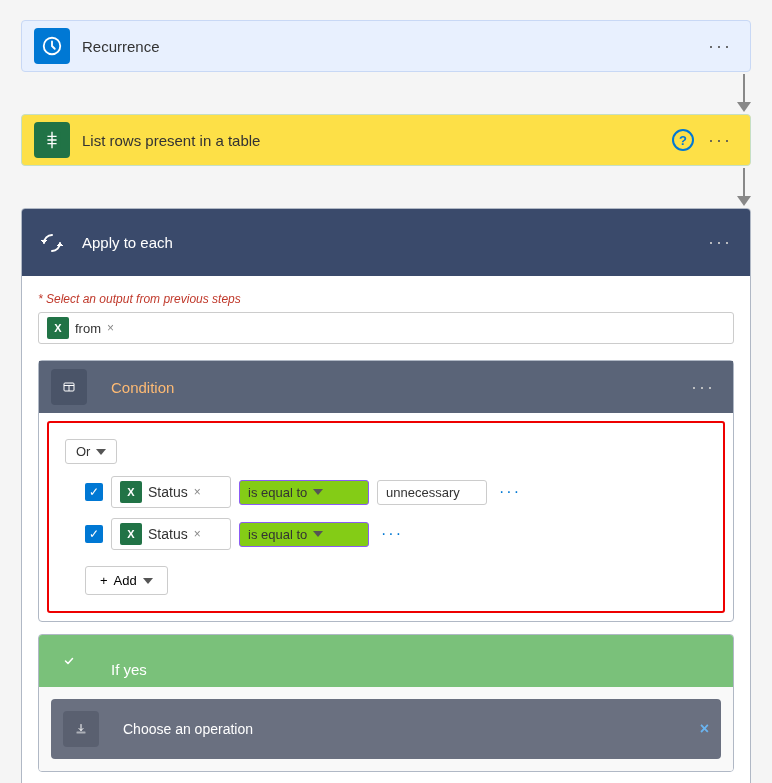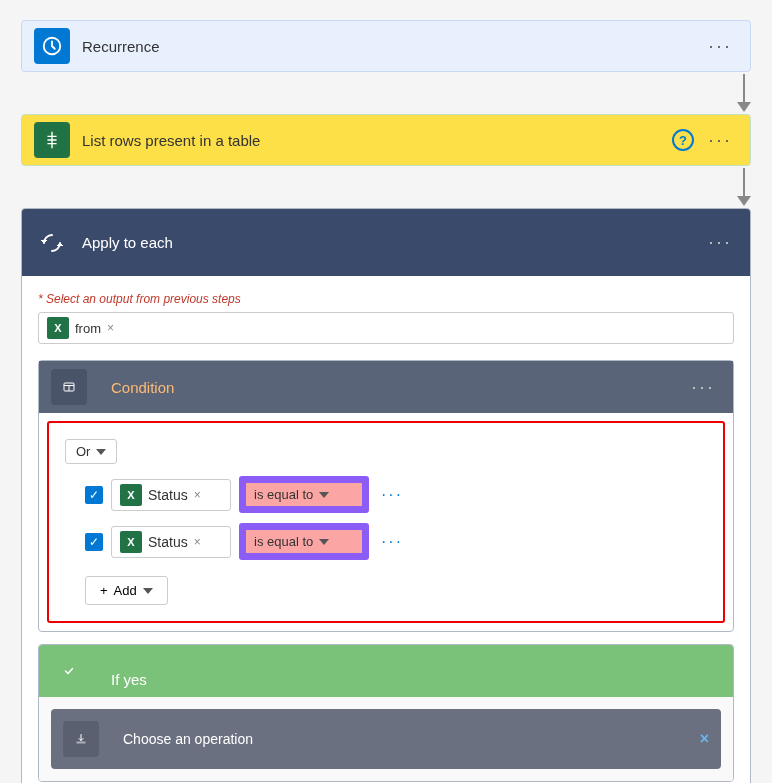--- a/index.html
+++ b/index.html
@@ -249,24 +249,24 @@
       border: 1px solid #ccc;
       border-radius: 3px;
       display: flex;
       align-items: center;
       padding: 4px 8px;
       gap: 6px;
       background: #fff;
       min-width: 120px;
     }
     .condition-operator {
-      border: 7px solid #8b5cf6;
+      border: 1px solid #8b5cf6;
       border-radius: 3px;
       padding: 4px 8px;
-      background: #fca5a5;
+      background: #84cc16;
       display: flex;
       align-items: center;
       gap: 6px;
       cursor: pointer;
       font-size: 13px;
       min-width: 130px;
     }
     .condition-value {
       border: 1px solid #ccc;
       border-radius: 3px;
@@ -451,53 +451,54 @@
           <span style="flex:1;color:#fdba74;font-size:15px;margin-left:12px;">Condition</span>
           <button class="dots-btn" style="color:#ccc;">···</button>
         </div>
 
         <div class="condition-body">
 
           
           <div class="or-dropdown">
             <span>Or</span>
             <span class="chevron-down"></span>
+          </div>
+
+          
+          <div class="condition-row">
+            <div class="checkbox-blue"></div>
+            <div class="condition-field">
+              <div class="excel-badge">X</div>
+              <span>Status</span>
+              <button class="remove-x">×</button>
+            </div>
+            <div class="condition-operator">
+              <span>is equal to</span>
+              <span class="chevron-down"></span>
+            </div>
+            <div class="condition-value">unnecessary</div>
+            <button class="blue-dots-btn">···</button>
           </div>
 
           
           <div class="condition-row">
             <div class="checkbox-blue"></div>
             <div class="condition-field">
               <div class="excel-badge">X</div>
               <span>Status</span>
               <button class="remove-x">×</button>
             </div>
             <div class="condition-operator">
               <span>is equal to</span>
               <span class="chevron-down"></span>
             </div>
             <button class="blue-dots-btn">···</button>
           </div>
 
           
-          <div class="condition-row">
-            <div class="checkbox-blue"></div>
-            <div class="condition-field">
-              <div class="excel-badge">X</div>
-              <span>Status</span>
-              <button class="remove-x">×</button>
-            </div>
-            <div class="condition-operator">
-              <span>is equal to</span>
-              <span class="chevron-down"></span>
-            </div>
-            <button class="blue-dots-btn">···</button>
-          </div>
-
-          
           <button class="add-btn">
             <span>+</span>
             <span> Add</span>
             <span class="chevron-down"></span>
           </button>
         </div>
       </div>
 
       <div class="if-yes-container">
         <div class="if-yes-header">

